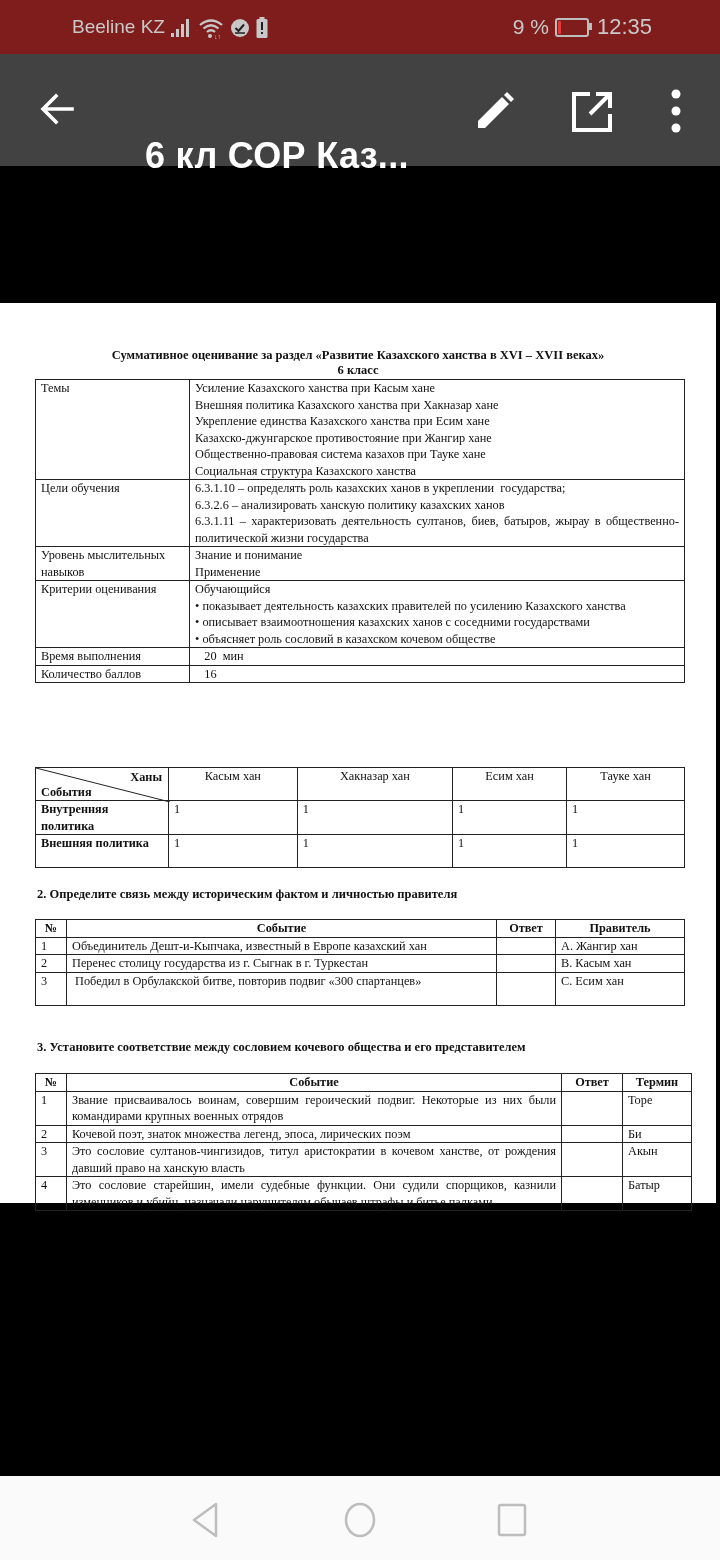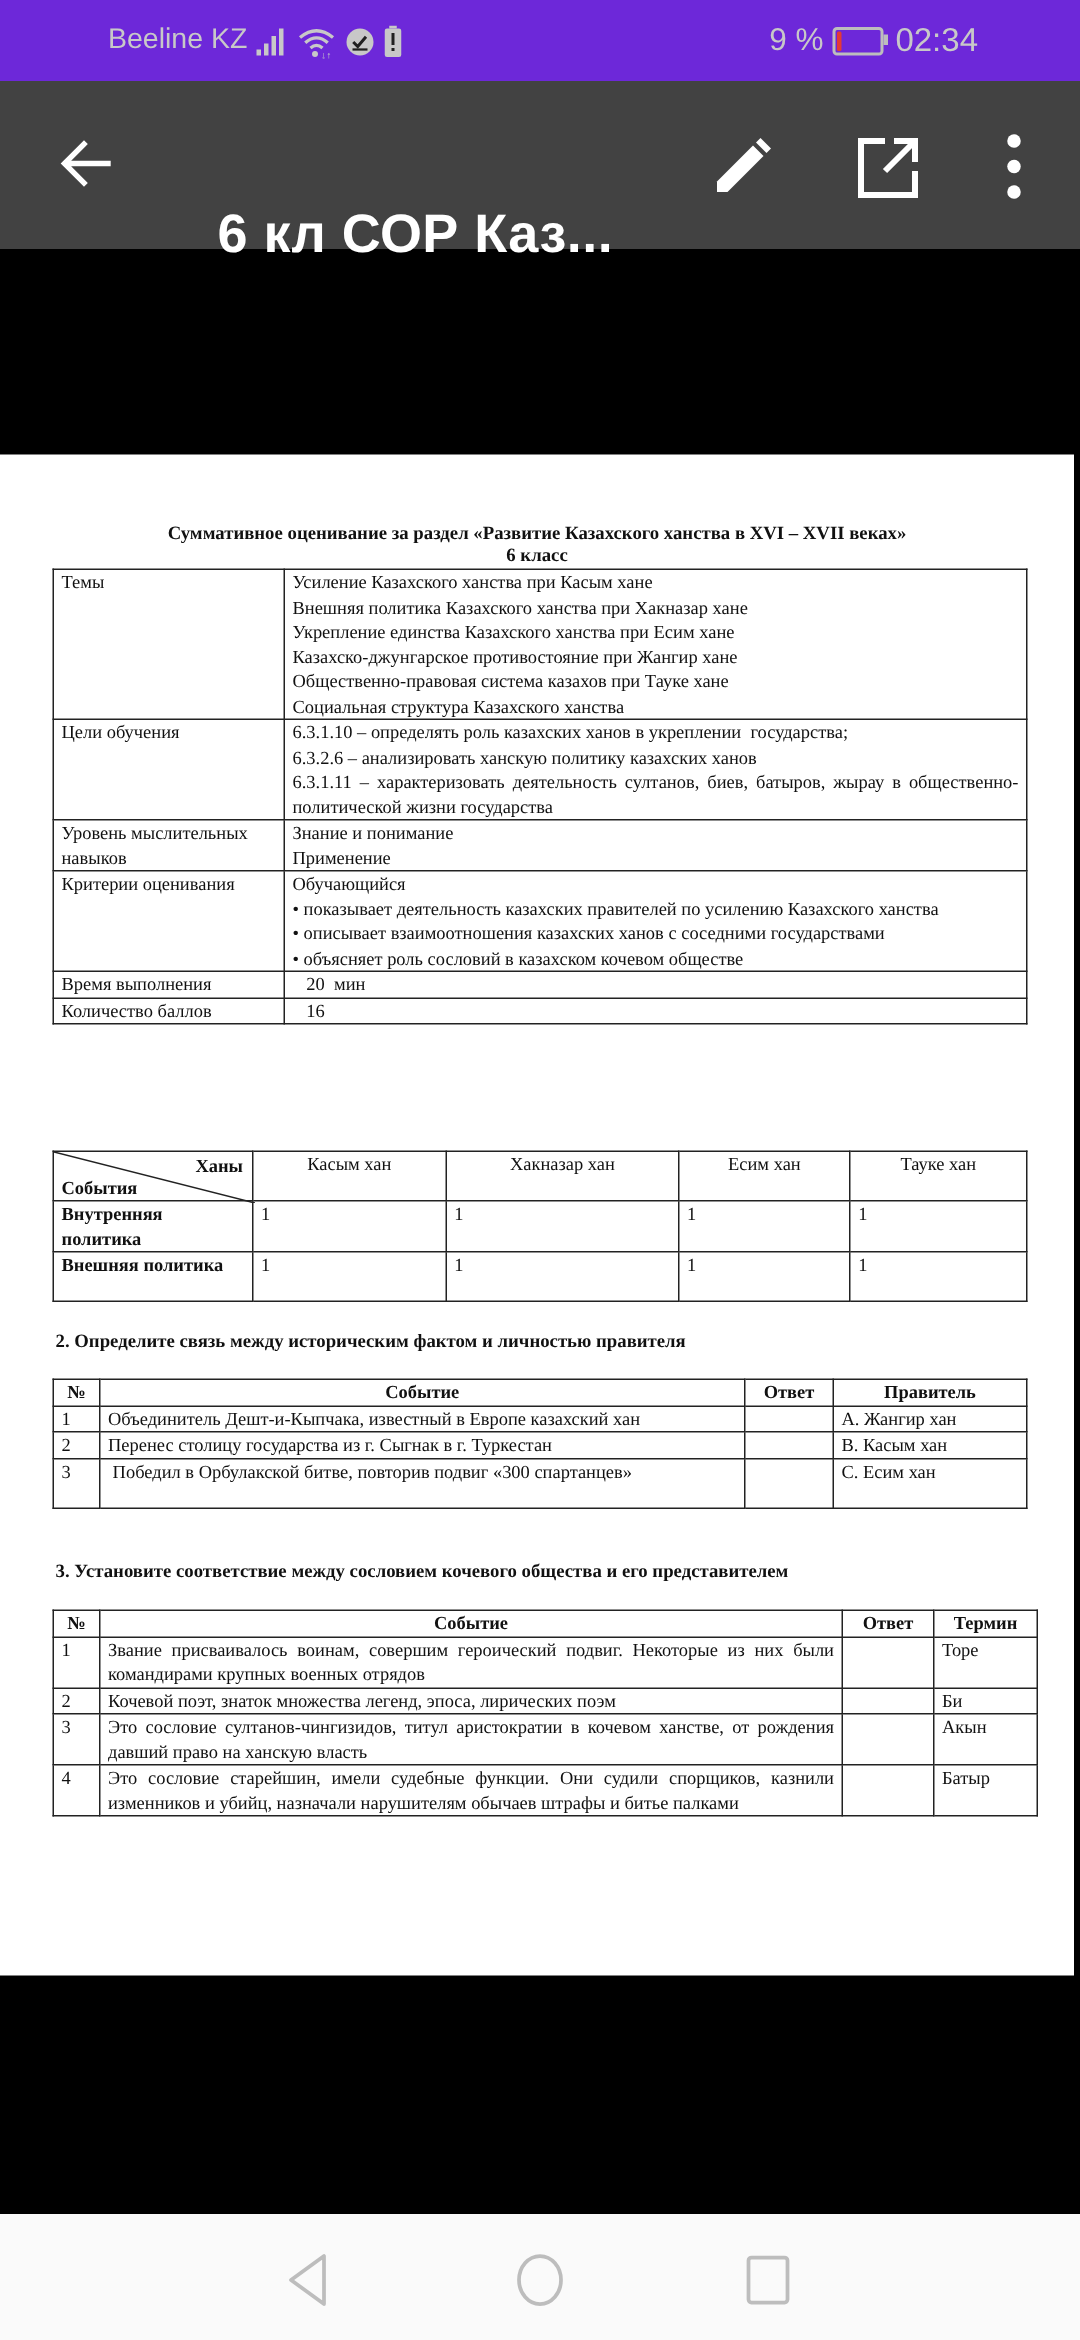--- a/index.html
+++ b/index.html
@@ -1,31 +1,31 @@
 <!DOCTYPE html>
 <html><head>
 <meta charset="utf-8">
 <style>
   html, body { margin:0; padding:0; }
   body { width:720px; height:1560px; background:#000; position:relative; overflow:hidden; font-family:"Liberation Sans", sans-serif; }
-  .statusbar { position:absolute; left:0; top:0; width:720px; height:54px; background:#6d28d9; color:#c8c8c8; }
+  .statusbar { position:absolute; left:0; top:0; width:720px; height:54px; background:#7f1d1d; color:#c8c8c8; }
   .statusbar .carrier { position:absolute; left:72px; top:16px; font-size:19px; }
   .statusbar .icons { position:absolute; left:170px; top:15px; height:26px; display:flex; align-items:center; gap:6px; }
   .statusbar .right { position:absolute; right:68px; top:14px; display:flex; align-items:center; font-size:22px; }
   .statusbar .right .pct { font-size:21px; margin-right:6px; }
   .battery { width:30px; height:15px; border:2px solid #bdbdbd; border-radius:3px; position:relative; margin-right:8px; }
   .battery .fill { position:absolute; left:1px; top:1px; bottom:1px; background:#e53935; border-radius:1px; }
   .battery:after { content:""; position:absolute; right:-5px; top:3px; width:3px; height:7px; background:#bdbdbd; }
   .toolbar { position:absolute; left:0; top:54px; width:720px; height:112px; background:#424242; color:#fff; }
   .toolbar .back { position:absolute; left:36px; top:34px; width:42px; height:42px; cursor:pointer; }
   .toolbar .title { position:absolute; left:145px; top:34px; font-size:36px; font-weight:bold; letter-spacing:0.3px; white-space:nowrap;margin-top:47px; }
   .toolbar .edit { position:absolute; left:474px; top:36px; width:42px; height:42px; cursor:pointer; }
   .toolbar .open { position:absolute; left:570px; top:36px; width:44px; height:44px; cursor:pointer; }
   .toolbar .more { position:absolute; left:662px; top:34px; width:28px; height:46px; cursor:pointer; }
-  .page { position:absolute; left:0; top:303px; width:716px; height:1014px; background:#fff; color:#111; font-family:"Liberation Serif", serif; }
+  .page { position:absolute; left:0; top:303px; width:716px; height:900px; background:#fff; color:#111; font-family:"Liberation Serif", serif; }
   .doc-title { position:absolute; left:0; right:0; top:45px; text-align:center; font-weight:bold; font-size:12.5px; line-height:15px; }
   table { border-collapse:collapse; position:absolute; font-size:12.3px; line-height:16.5px; }
   td, th { border:1px solid #222; vertical-align:top; padding:0 5px; font-weight:normal; }
   .meta { left:35px; top:76px; width:650px; }
   .meta td.k { width:143px; }
   .q { position:absolute; left:37px; font-weight:bold; font-size:12.5px; }
   .t1 { left:35px; top:464px; width:650px; }
   .t1 td { height:32px; }
   .t1 .hdr td { text-align:center; }
   .t1 .diag { position:relative; padding:0; width:132px; height:32px; }
@@ -72,21 +72,21 @@
         <rect x="0.5" y="2" width="11" height="19" rx="1.5" fill="#c8c8c8"></rect>
         <rect x="5" y="5" width="2" height="8" fill="#212121"></rect>
         <rect x="5" y="15" width="2" height="2" fill="#212121"></rect>
       </svg>
   </div>
   <div class="right">
     <span class="pct">9 %</span>
     <div class="battery">
         <div class="fill" id="batfill" style="width: 3px; background: rgb(229, 57, 53);"></div>
       </div>
-    <span>02:34</span>
+    <span>12:35</span>
   </div>
 </div>
 
 <div class="toolbar">
   <svg class="back" viewBox="0 0 42 42">
       <path d="M36 21 H8 M20 8 L7 21 L20 34" stroke="#fff" stroke-width="3.6" fill="none" stroke-linecap="square"></path>
     </svg>
   <div class="title">6 кл СОР Каз...</div>
   <svg class="edit" viewBox="0 0 42 42">
       <path d="M4 38 L4 31 L28 7 L35 14 L11 38 Z" fill="#fff"></path>

